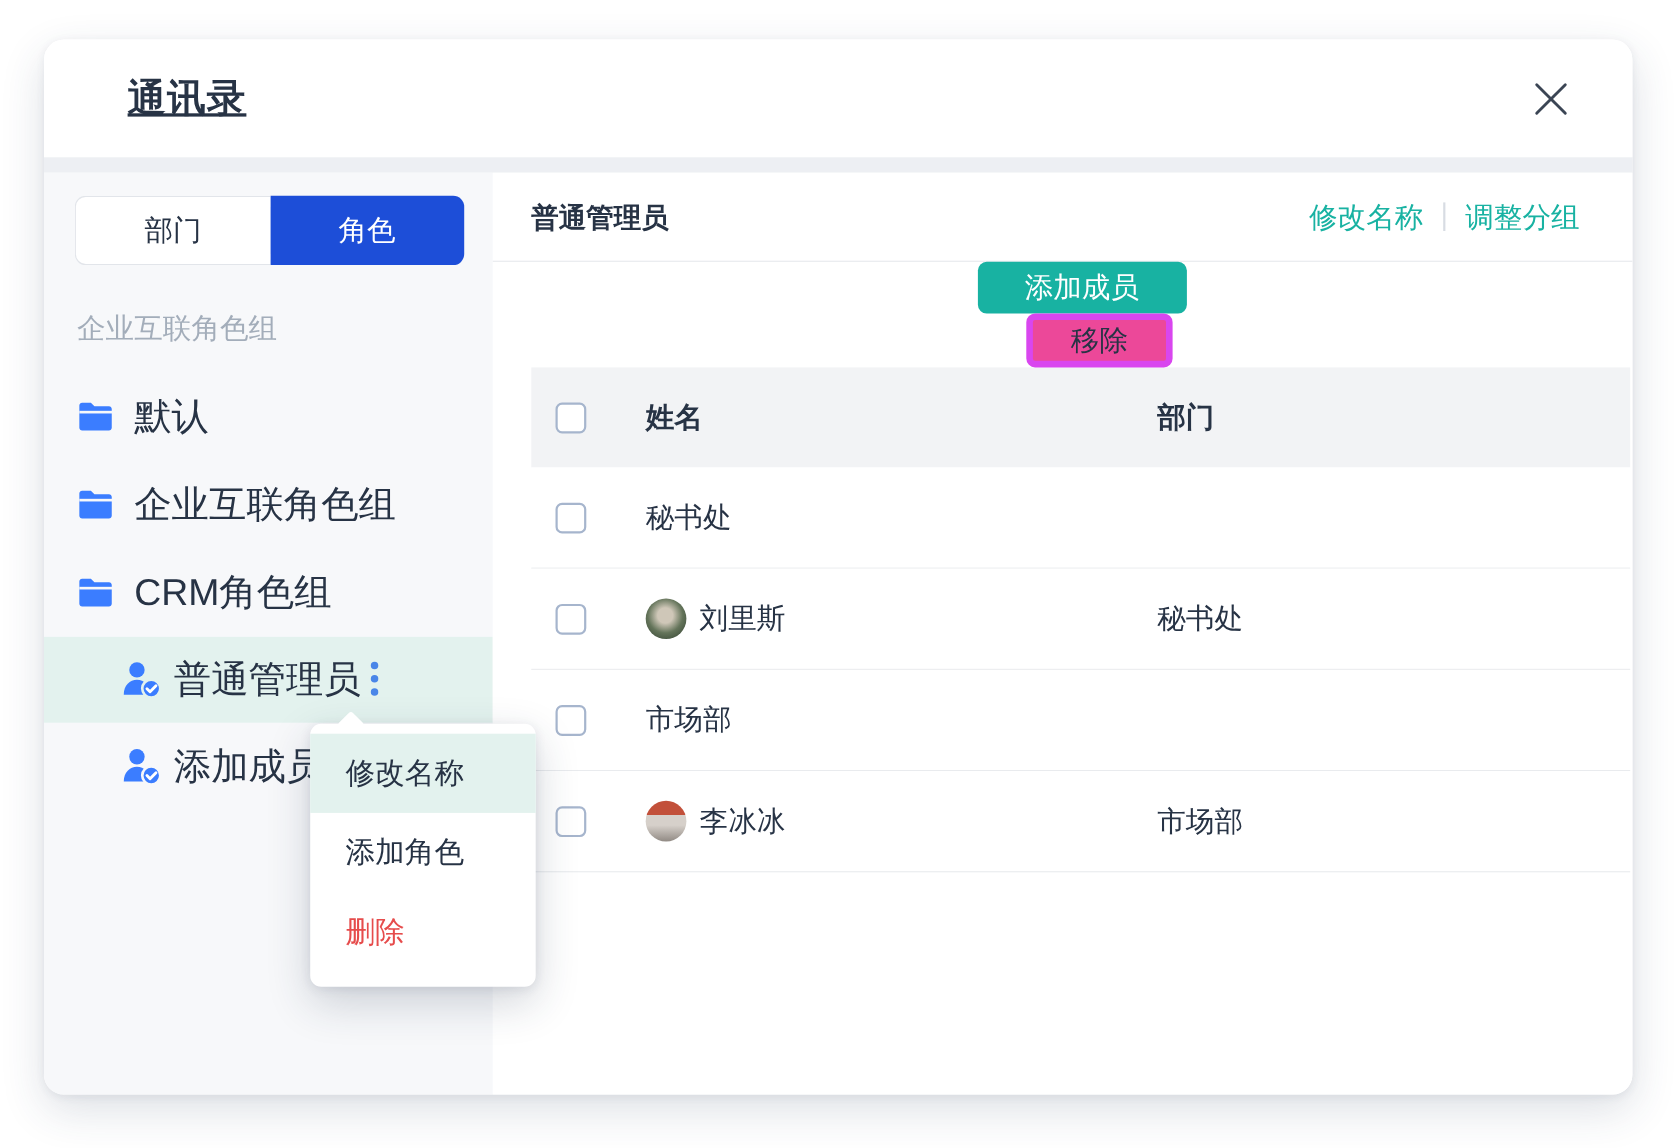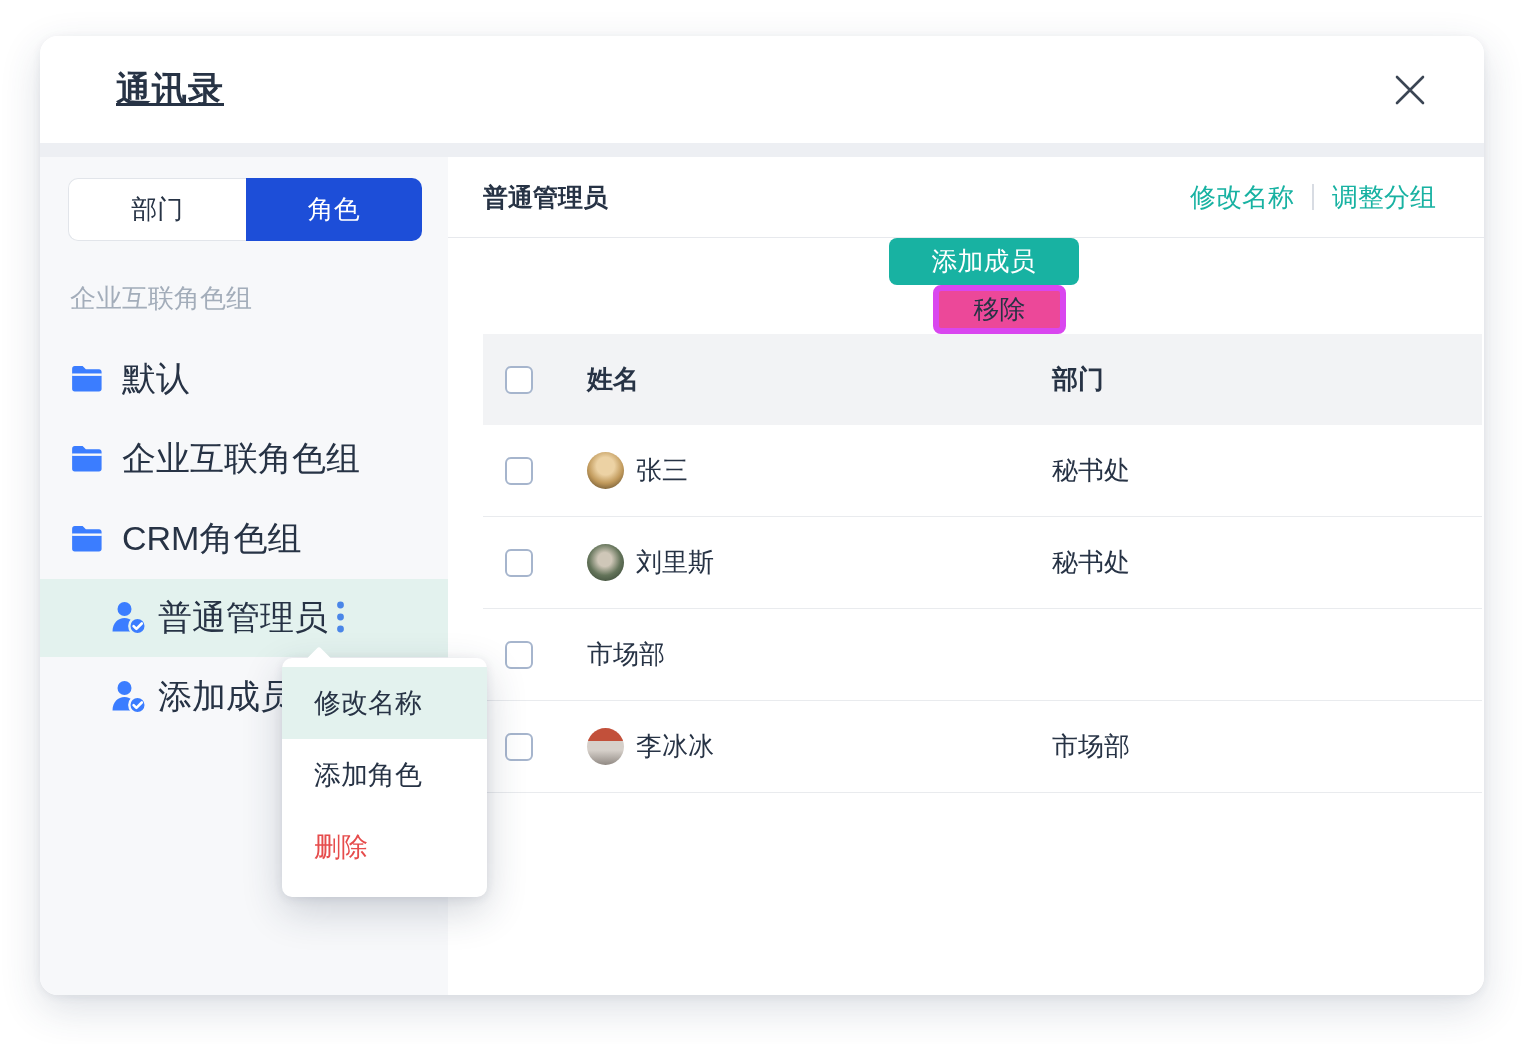--- a/index.html
+++ b/index.html
@@ -300,24 +300,20 @@
             <div class="checkbox"></div>
           </div>
           <div class="cell-name">姓名</div>
           <div class="cell-dept">部门</div>
         </div>
 
         <div class="trow">
           <div class="cell-check">
             <div class="checkbox"></div>
           </div>
-          <div class="cell-name">
-            <span class="avatar avatar-0"></span>
-            <span>张三</span>
-          </div>
           <div class="cell-dept">秘书处</div>
         </div>
 
         <div class="trow">
           <div class="cell-check">
             <div class="checkbox"></div>
           </div>
           <div class="cell-name">
             <span class="avatar avatar-1"></span>
             <span>刘里斯</span>

